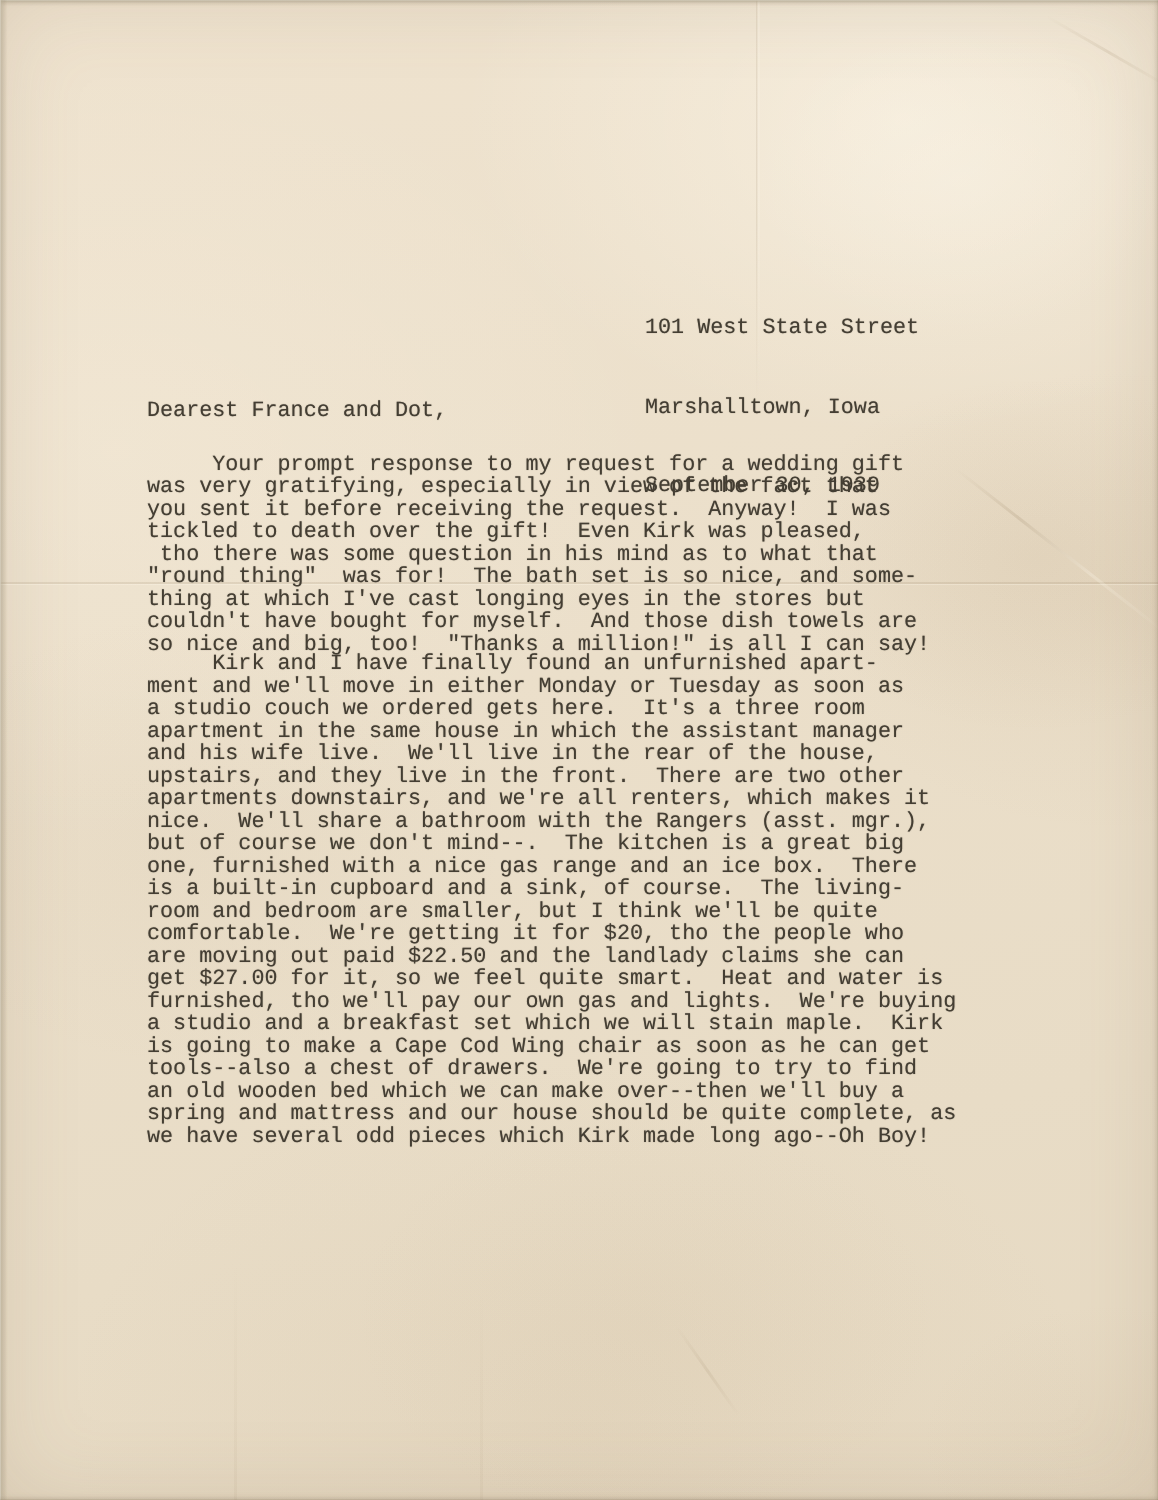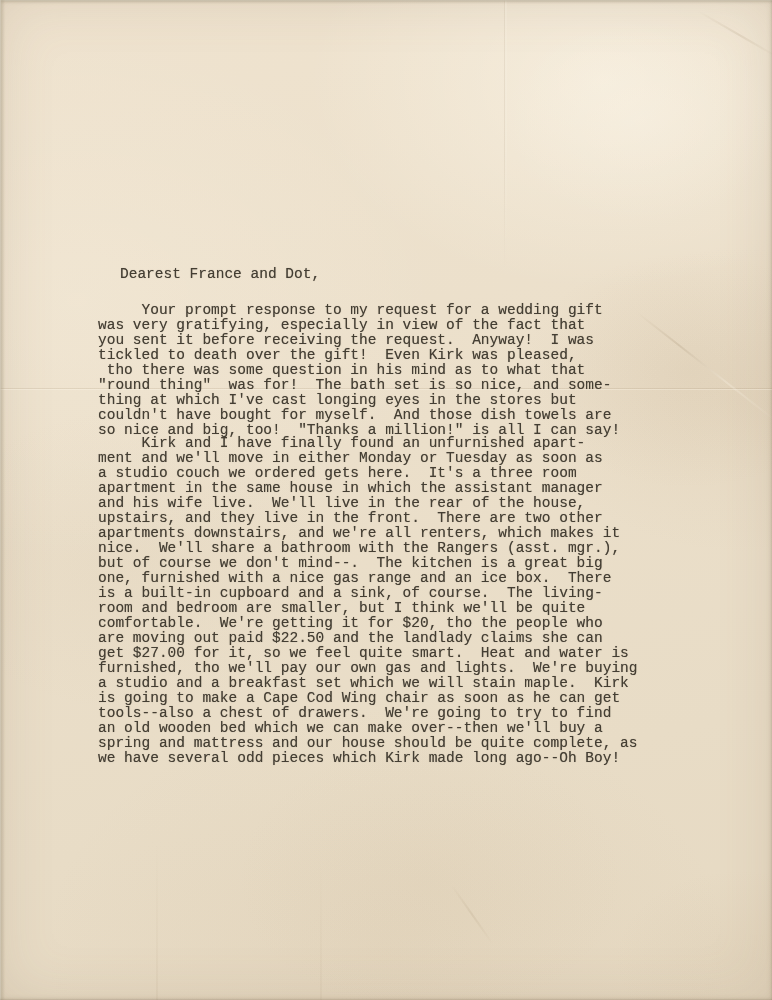--- a/index.html
+++ b/index.html
@@ -88,39 +88,44 @@
   
   .tw {
     position: absolute;
     color: var(--ink);
     font-size: 14.5px;
     line-height: 15px;
     white-space: pre;
     text-shadow: 0 0 0.7px rgba(68,62,51,0.55);
   }
   .address { left: 430px; top: 176px; line-height: 17.5px; }
-  .salutation { left: 98px; top: 267px; margin-left: 22px; }
+  .salutation { left: 98px; top: 267px; }
   .para-1 { left: 98px; top: 303px; }
   .para-2 { left: 98px; top: 436px; }
 </style>
 </head>
 <body>
 
 <div class="scan">
   <div class="paper">
     <div class="texture"></div>
 
     <div class="crease crease-v-top"></div>
     <div class="crease crease-h-main"></div>
     <div class="crease crease-diag-right"></div>
     <div class="crease crease-diag-topright"></div>
     <div class="crease crease-diag-bottomright"></div>
     <div class="crease crease-v-b1"></div>
     <div class="crease crease-v-b2"></div>
 
+    <div class="tw address">
+      <div>101 West State Street</div>
+      <div>Marshalltown, Iowa</div>
+      <div>September 30, 1939</div>
+    </div>
 
     <div class="tw salutation">Dearest France and Dot,</div>
 
     <div class="tw para-1">     Your prompt response to my request for a wedding gift
 was very gratifying, especially in view of the fact that
 you sent it before receiving the request.  Anyway!  I was
 tickled to death over the gift!  Even Kirk was pleased,
  tho there was some question in his mind as to what that
 "round thing"  was for!  The bath set is so nice, and some-
 thing at which I've cast longing eyes in the stores but

